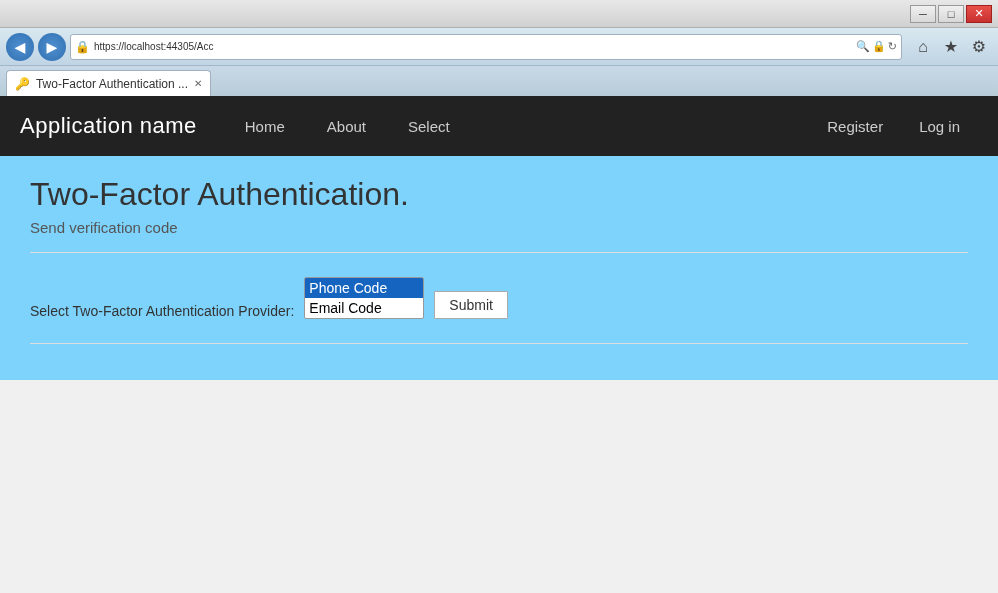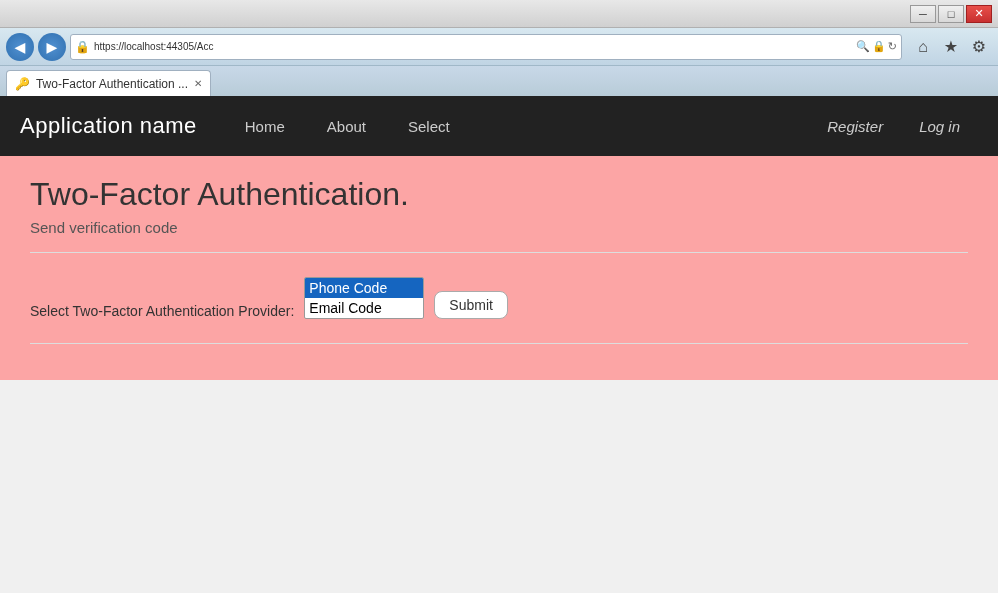--- a/index.html
+++ b/index.html
@@ -117,26 +117,26 @@
     .nav-links { display: flex; gap: 6px; flex: 1; }
     .nav-link {
       color: #ccc;
       font-size: 15px;
       padding: 0 18px;
       height: 60px;
       display: flex; align-items: center;
       cursor: pointer;
       text-decoration: none;
     }
-    .nav-auth { display: flex; margin-left: auto; font-style: italic; }
+    .nav-auth { display: flex; margin-left: auto; }
     .nav-auth .nav-link { color: #ccc; }
 
     
     .main-content {
-      background: #fca5a5;
+      background: #7dd3fc;
       padding: 20px 30px;
       flex: 1;
     }
 
     .page-title {
       font-size: 32px;
       color: #333;
       font-weight: 300;
       margin-bottom: 6px;
     }
@@ -174,21 +174,21 @@
     .provider-select option:checked,
     .provider-select option[selected] {
       background: #1565c0;
       color: white;
     }
     .submit-btn {
       padding: 4px 14px;
       font-size: 14px;
       background: white;
       border: 1px solid #aaa;
-      border-radius: 8px;
+      border-radius: 1px;
       cursor: pointer;
       height: 28px;
       color: #333;
     }
     .footer-divider {
       border: none;
       border-top: 1px solid #ddd;
       margin-bottom: 16px;
     }
     .footer-text { font-size: 14px; color: #555; }

